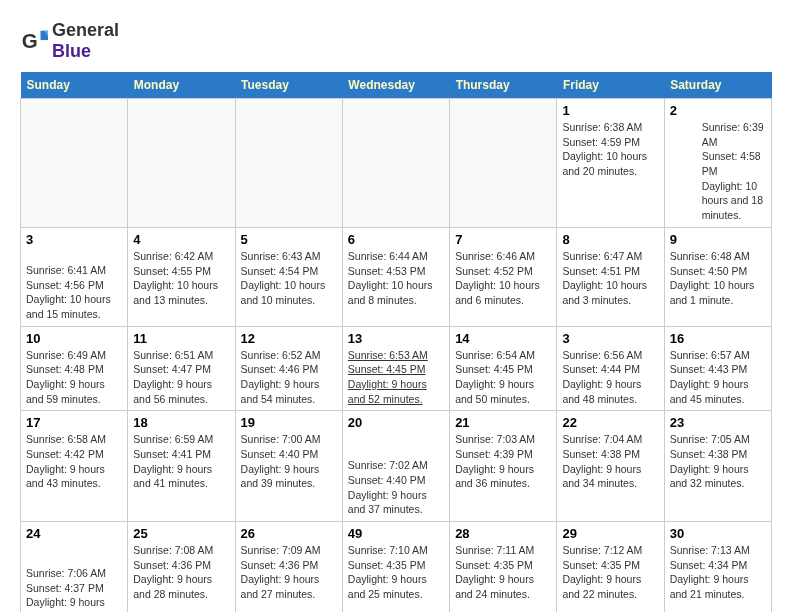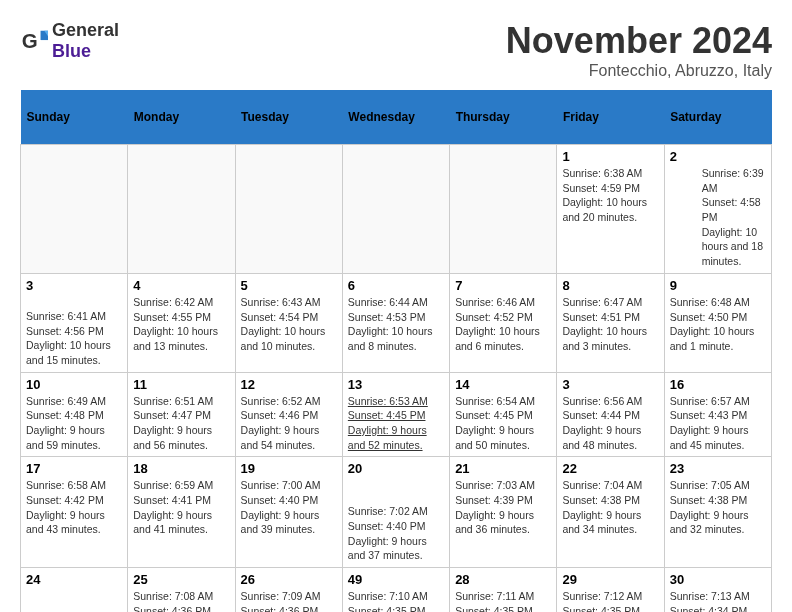--- a/index.html
+++ b/index.html
@@ -37,23 +37,23 @@
       font-size: 16px;
       color: #555;
     }
     table {
       width: 100%;
       border-collapse: collapse;
       font-size: 11px;
     }
     .day-header {
       background-color: #2a7ac7;
-      color: #000000;
+      color: #fef9c3;
       text-align: left;
-      padding: 20px 6px;
+      padding: 6px 6px;
       font-weight: bold;
       font-size: 12px;
     }
     .day-cell {
       border: 1px solid #ccc;
       vertical-align: top;
       padding: 4px 5px;
       width: 107px;
       min-height: 80px;
       background: #fff;
@@ -86,24 +86,20 @@
       <polygon points="22,4 30,4 30,14 22,14" fill="#2a7ac7"></polygon>
       <polygon points="26,4 30,4 30,10" fill="#5aafef"></polygon>
     </svg>
     <div>
       <div>
         <span style="font-size:18px;font-weight:bold;color:#333;">General</span><br>
         <span style="font-size:18px;font-weight:bold;color:#4c1d95;">Blue</span>
       </div>
     </div>
   </div>
-  <div class="title-area">
-    <div class="calendar-title">November 2024</div>
-    <div class="calendar-subtitle">Fontecchio, Abruzzo, Italy</div>
-  </div>
 </div>
 
 <table>
   <thead>
     <tr id="header-row">
         <th class="day-header">Sunday</th>
         <th class="day-header">Monday</th>
         <th class="day-header">Tuesday</th>
         <th class="day-header">Wednesday</th>
         <th class="day-header">Thursday</th>

